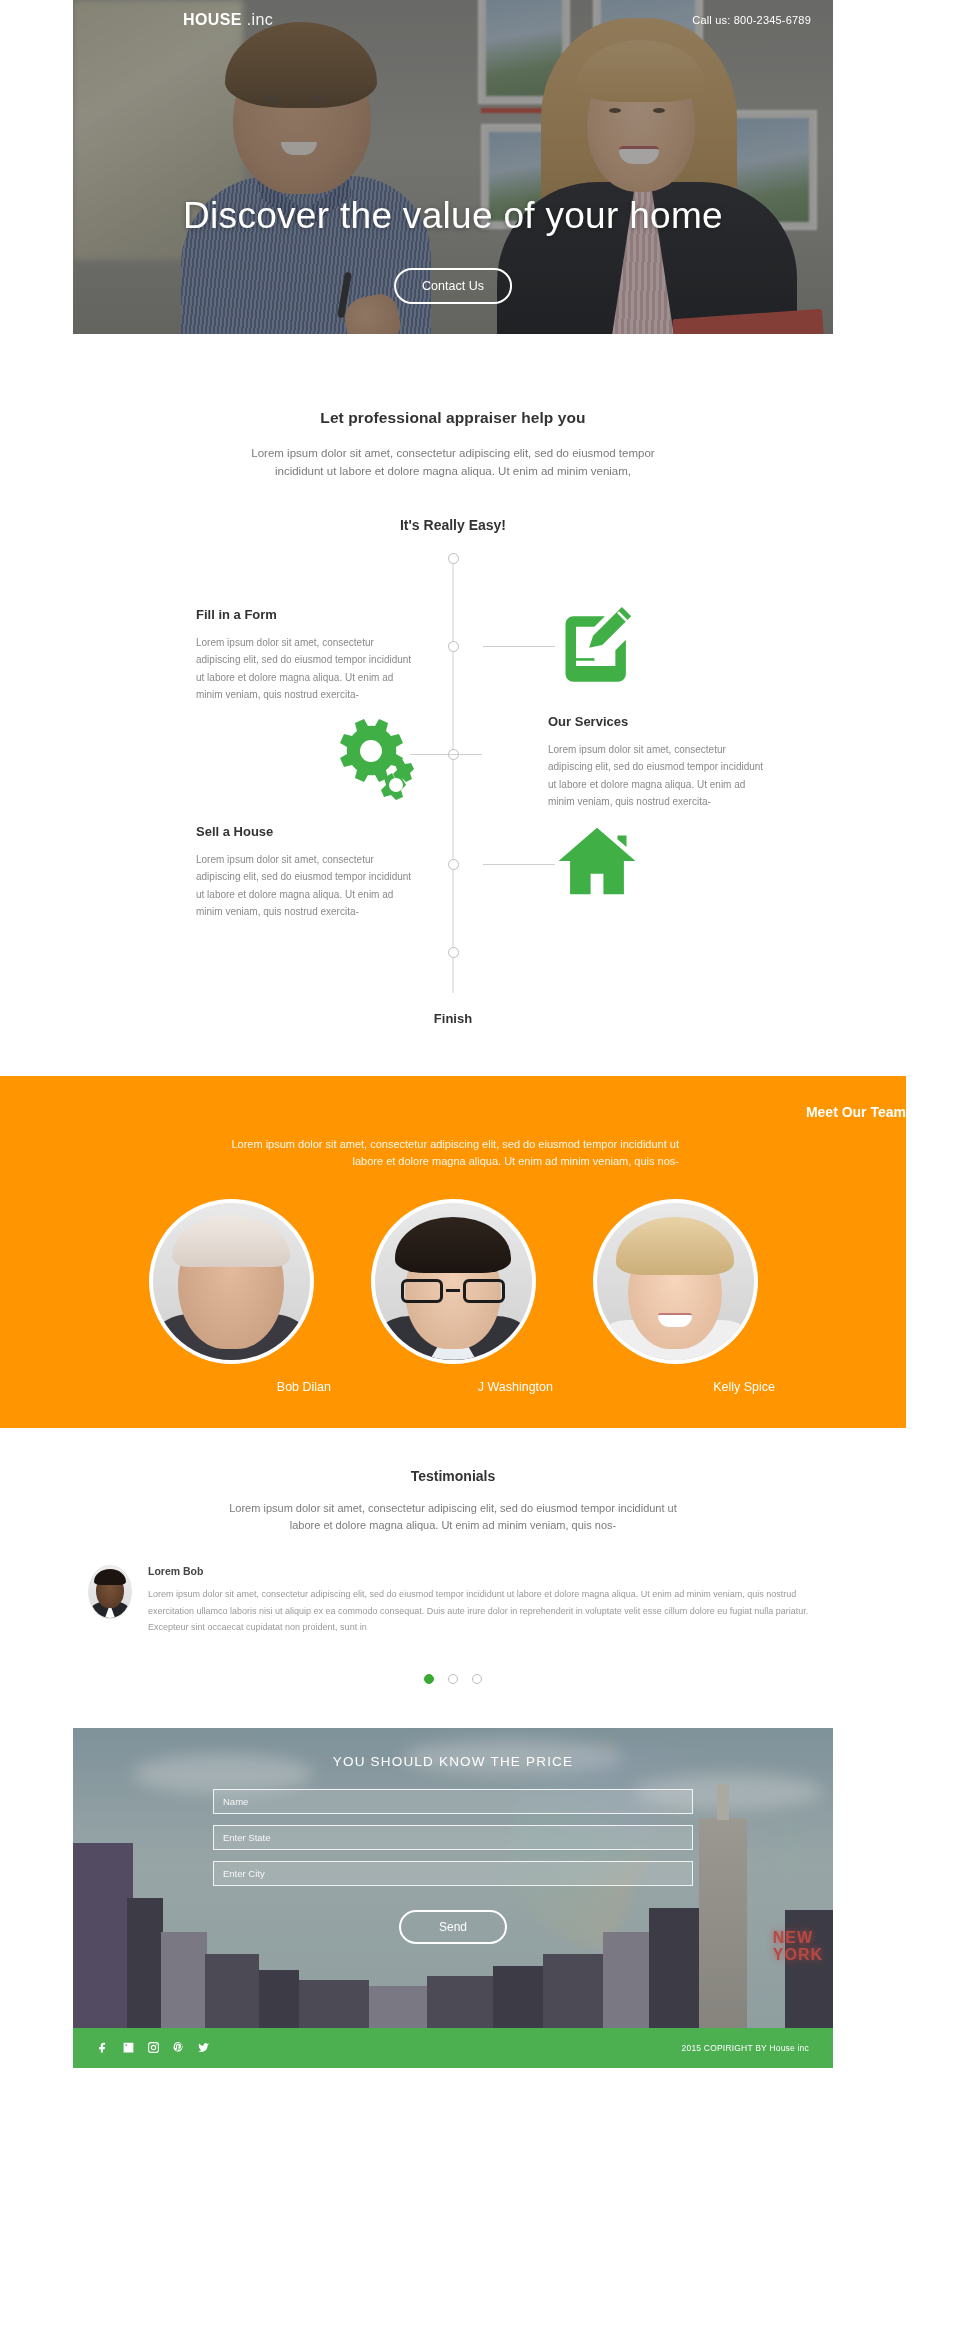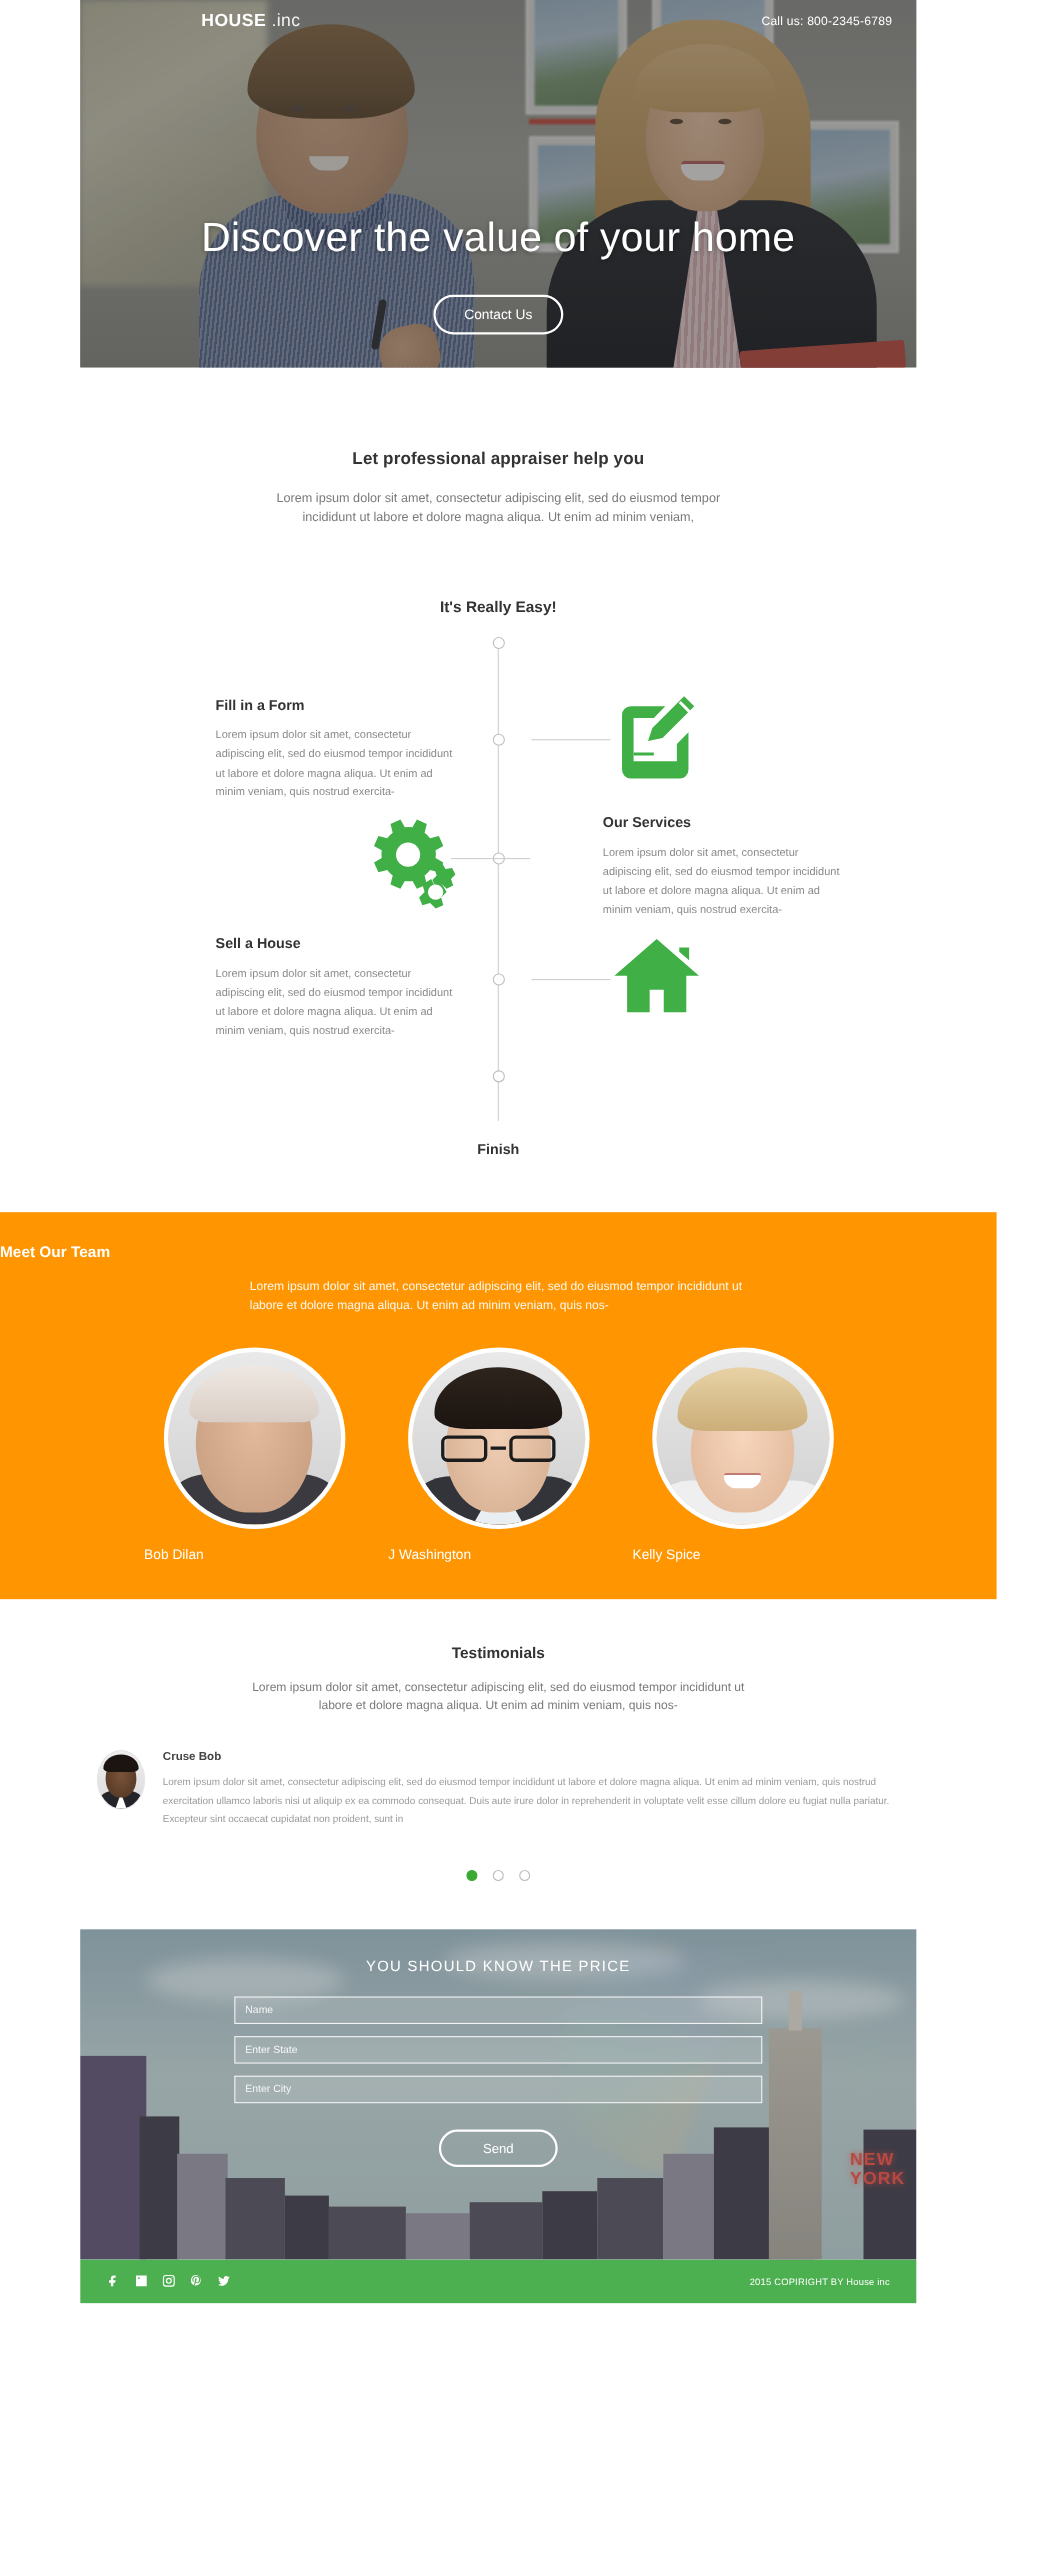--- a/index.html
+++ b/index.html
@@ -141,21 +141,21 @@
 
   
   .intro { padding: 75px 0 0; text-align: center; }
   .intro h2 { font-size: 15.5px; font-weight: 700; color: #333; letter-spacing: .1px; }
   .intro p {
     margin: 18px auto 0; width: 420px;
     font-size: 11.5px; line-height: 1.55; color: #7a7a7a;
   }
 
   
-  .easy-title { text-align: center; margin-top: 62px; font-size: 14px; font-weight: 700; color: #333; }
+  .easy-title { text-align: center; margin-top: 36px; font-size: 14px; font-weight: 700; color: #333; }
   .timeline { position: relative; height: 450px; margin-top: 18px; }
   .tl-line { position: absolute; left: 50%; top: 8px; bottom: 8px; width: 1px; background: #cfcfcf; transform: translateX(-50%); }
   .tl-dot {
     position: absolute; left: 50%; width: 11px; height: 11px; margin-left: -5.5px;
     border: 1px solid #bdbdbd; border-radius: 50%; background: #fff;
   }
   .tl-dot.d0 { top: 2px; } .tl-dot.d1 { top: 90px; }
   .tl-dot.d2 { top: 198px; } .tl-dot.d3 { top: 308px; } .tl-dot.d4 { top: 396px; }
   .tl-conn { position: absolute; height: 1px; background: #cfcfcf; }
   .c1 { left: 483px; top: 95px; width: 72px; }
@@ -170,21 +170,21 @@
   .t3 { left: 196px; top: 273px; }
 
   .tl-icon { position: absolute; }
   .i1 { left: 555px; top: 52px; }
   .i2 { left: 320px; top: 162px; }
   .i3 { left: 556px; top: 274px; }
 
   .finish { text-align: center; margin-top: 10px; font-size: 13px; font-weight: 700; color: #333; padding-bottom: 50px; }
 
   
-  .team { background: #ff9500; padding: 28px 0 34px; text-align: left; }
+  .team { background: #ff9500; padding: 28px 0 34px; text-align: right; }
   .team h2 { color: #fff; font-size: 14px; font-weight: 700; }
   .team p { margin: 16px auto 0; width: 452px; color: #fff; opacity: .93; font-size: 11px; line-height: 1.6; }
   .team-row { display: flex; justify-content: center; gap: 22px; margin-top: 28px; }
   .member { width: 200px; }
   .avatar {
     width: 165px; height: 165px; margin: 0 auto; border-radius: 50%;
     border: 4px solid #fff; overflow: hidden; position: relative;
     background: linear-gradient(180deg,#e9e9e9 0%, #cfcfcf 100%);
   }
   .member.active .avatar { border-color: #ffb54d; }
@@ -462,21 +462,21 @@
     <p class="sub">Lorem ipsum dolor sit amet, consectetur adipiscing elit, sed do eiusmod tempor incididunt ut labore et dolore magna aliqua. Ut enim ad minim veniam, quis nos-</p>
 
     <div class="quote">
       <div class="quote-av">
         <div class="b"></div>
           <div class="t"></div>
           <div class="s"></div>
           <div class="h"></div>
       </div>
       <div class="quote-body">
-        <div class="quote-name">Cruse Bob</div>
+        <div class="quote-name">Lorem Bob</div>
         <div class="quote-text">Lorem ipsum dolor sit amet, consectetur adipiscing elit, sed do eiusmod tempor incididunt ut labore et dolore magna aliqua. Ut enim ad minim veniam, quis nostrud exercitation ullamco laboris nisi ut aliquip ex ea commodo consequat. Duis aute irure dolor in reprehenderit in voluptate velit esse cillum dolore eu fugiat nulla pariatur. Excepteur sint occaecat cupidatat non proident, sunt in</div>
       </div>
     </div>
 
     <div class="dots">
       <span class="dot on"></span>
       <span class="dot"></span>
       <span class="dot"></span>
     </div>
   </section>

